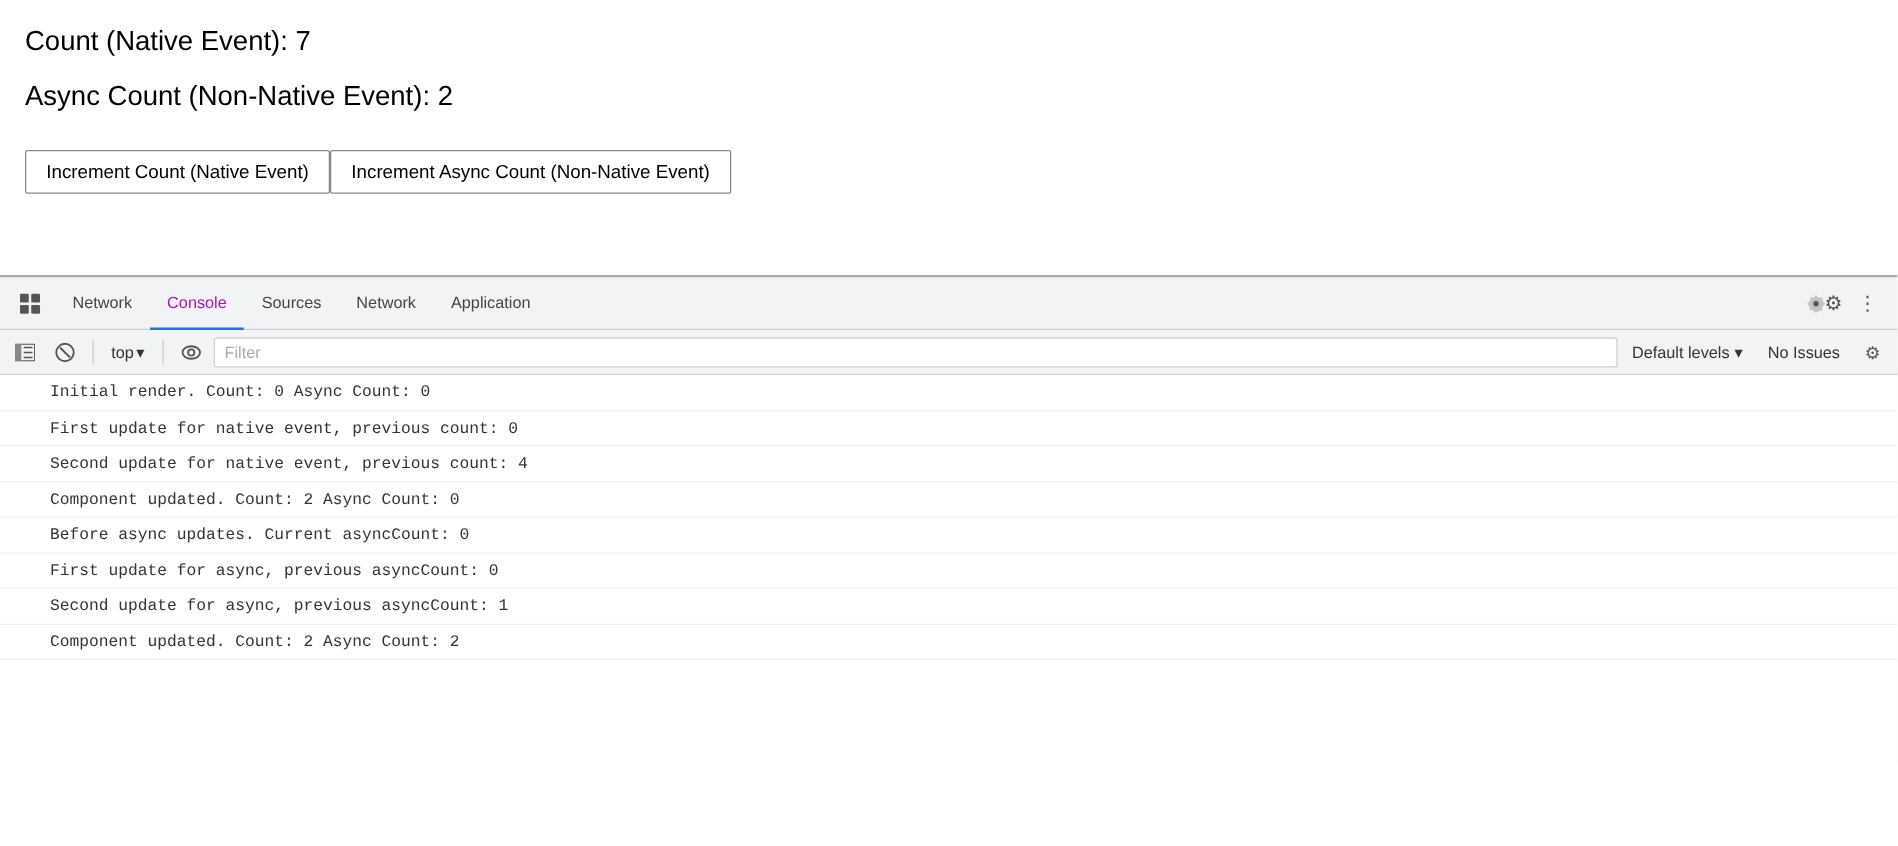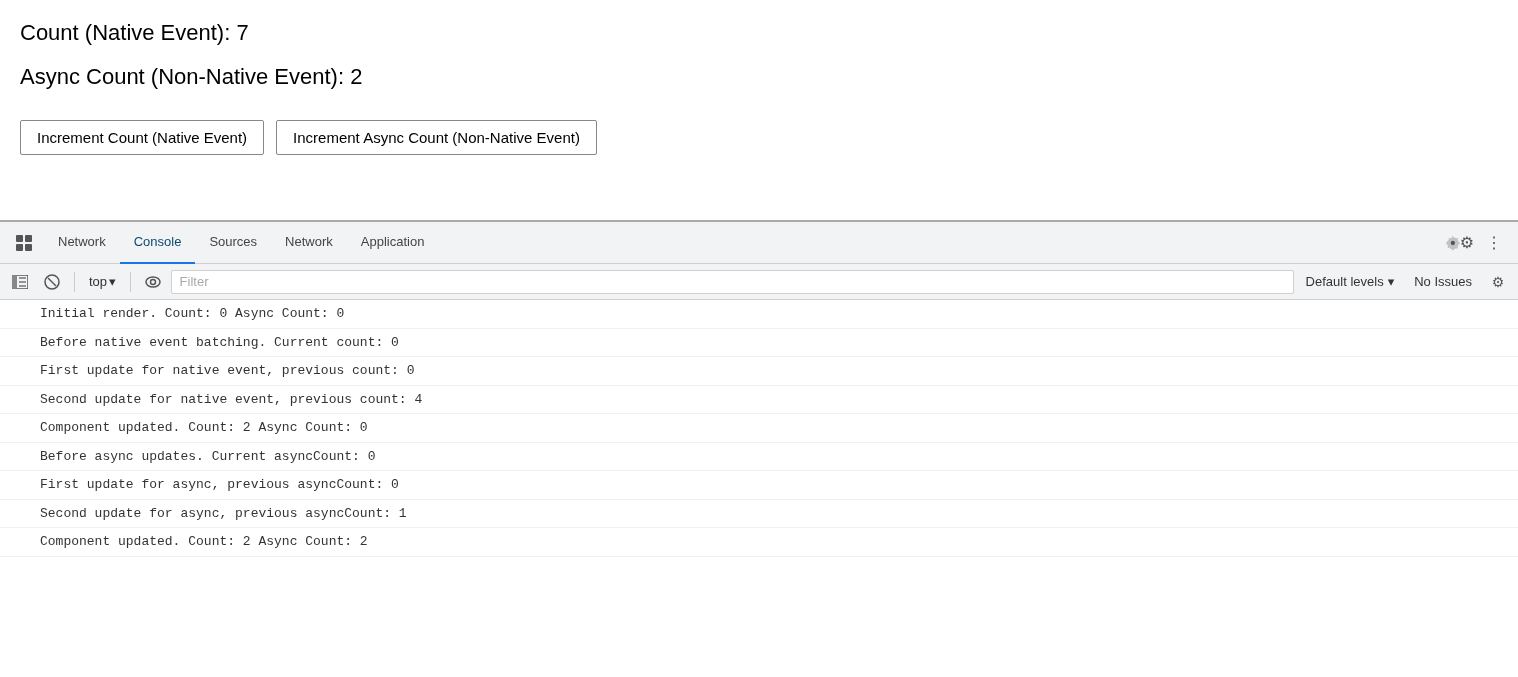--- a/index.html
+++ b/index.html
@@ -12,21 +12,21 @@
       height: 220px;
     }
     .count-line {
       font-size: 22px;
       margin-bottom: 18px;
       color: #000;
     }
     .buttons-row {
       margin-top: 30px;
       display: flex;
-      gap: 12px;
+      gap: 0;
     }
     .page-button {
       border: 1px solid #888;
       background: #fff;
       padding: 8px 16px;
       font-size: 15px;
       cursor: pointer;
       border-radius: 2px;
     }
 
@@ -59,21 +59,21 @@
       font-size: 13px;
       color: #444;
       cursor: pointer;
       white-space: nowrap;
       border-bottom: 2px solid transparent;
       height: 42px;
       display: flex;
       align-items: center;
     }
     .devtools-tab.active {
-      color: #0c4a6e;
+      color: #a21caf;
       border-bottom: 2px solid #1a73e8;
     }
     .devtools-tabs-right {
       margin-left: auto;
       display: flex;
       align-items: center;
       gap: 6px;
       padding-right: 6px;
     }
     .icon-btn {
@@ -270,21 +270,20 @@
       <span class="chevron-down"></span>
     </button>
 
     <span class="no-issues-badge">No Issues</span>
 
     <button class="toolbar-btn">⚙</button>
   </div>
 
   <div class="console-output">
   <div class="console-line">Initial render. Count: 0 Async Count: 0</div>
-      <div class="console-line">Before native event batching. Current count: 0</div>
       <div class="console-line">First update for native event, previous count: 0</div>
       <div class="console-line">Second update for native event, previous count: 4</div>
       <div class="console-line">Component updated. Count: 2 Async Count: 0</div>
       <div class="console-line">Before async updates. Current asyncCount: 0</div>
       <div class="console-line">First update for async, previous asyncCount: 0</div>
       <div class="console-line">Second update for async, previous asyncCount: 1</div>
       <div class="console-line">Component updated. Count: 2 Async Count: 2</div>
     </div>
 
 </div>

